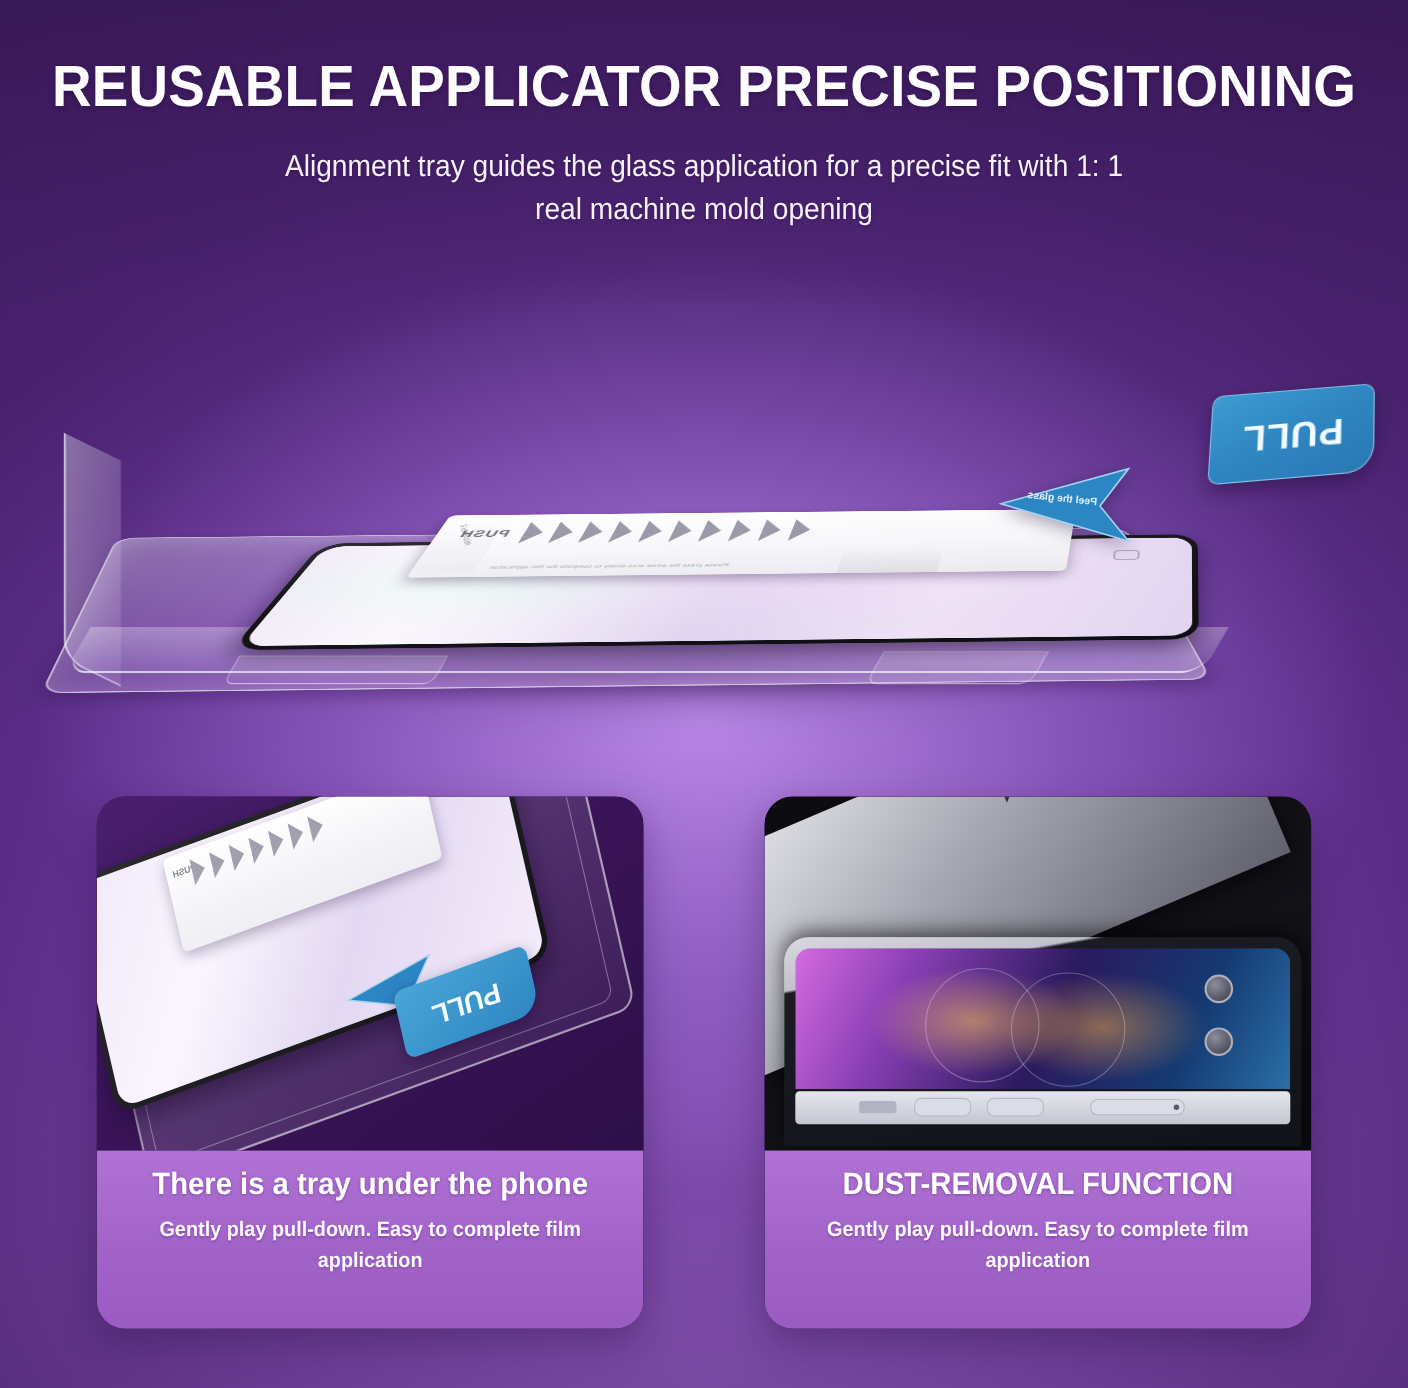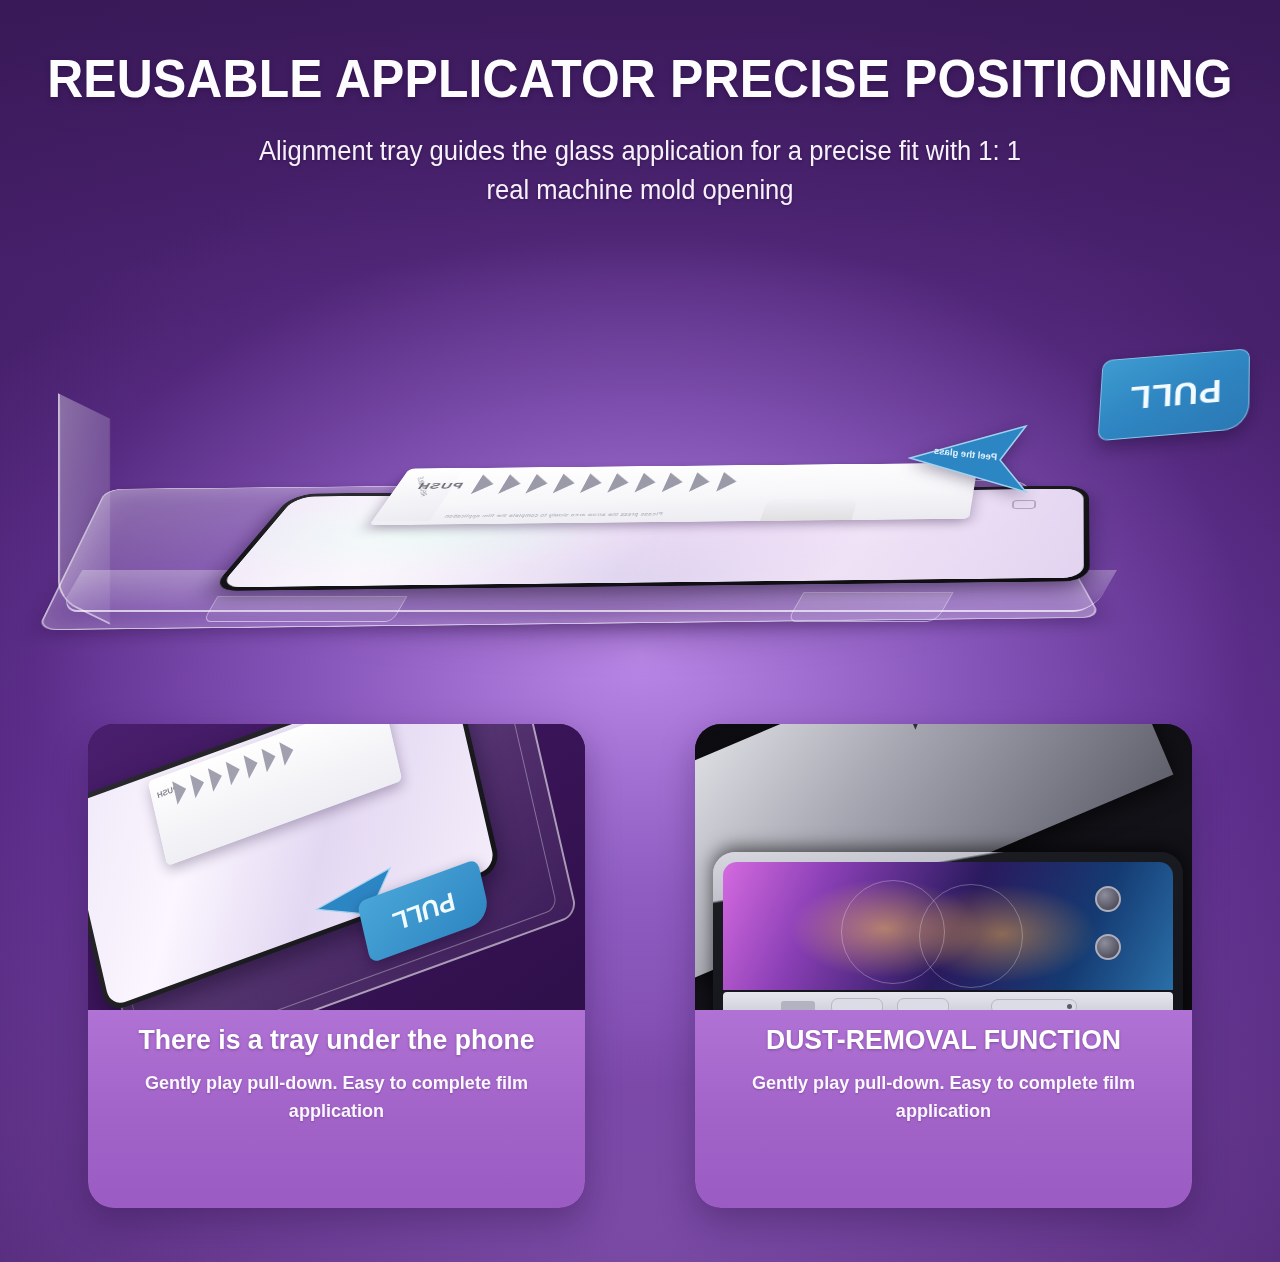--- a/index.html
+++ b/index.html
@@ -291,21 +291,21 @@
     border-radius:4px;
   }
   .r-btn1 { position:absolute; left:58px; top:9px; width:34px; height:11px; background:#b2b2c0; border-radius:3px; }
   .r-btn2 { position:absolute; left:108px; top:6px; width:52px; height:17px; background:#dcdce6; border-radius:7px; border:1px solid #b8b8c6; }
   .r-btn3 { position:absolute; left:174px; top:6px; width:52px; height:17px; background:#dcdce6; border-radius:7px; border:1px solid #b8b8c6; }
   .r-sim  { position:absolute; left:268px; top:7px; width:86px; height:15px; background:#dcdce6; border-radius:7px; border:1px solid #b8b8c6; }
   .r-simdot { position:absolute; left:344px; top:12px; width:5px; height:5px; background:#5a5a68; border-radius:50%; }
 
   
   .card-cap {
-    position:absolute; left:0; right:0; bottom:0; height:198px;
+    position:absolute; left:0; right:0; bottom:0; height:162px;
     background:linear-gradient(180deg,#b072d4 0%, #a263c9 55%, #9a5cc2 100%);
     text-align:center; padding-top:14px;
   }
   .cap-title {
     font-size:28px; font-weight:700; color:#ffffff;
     transform:scaleX(0.95); line-height:1.15;
     text-shadow:0 1px 3px rgba(55,20,82,0.35);
   }
   .cap-sub {
     margin-top:13px; font-size:19px; font-weight:700; color:#fbf7fe;

